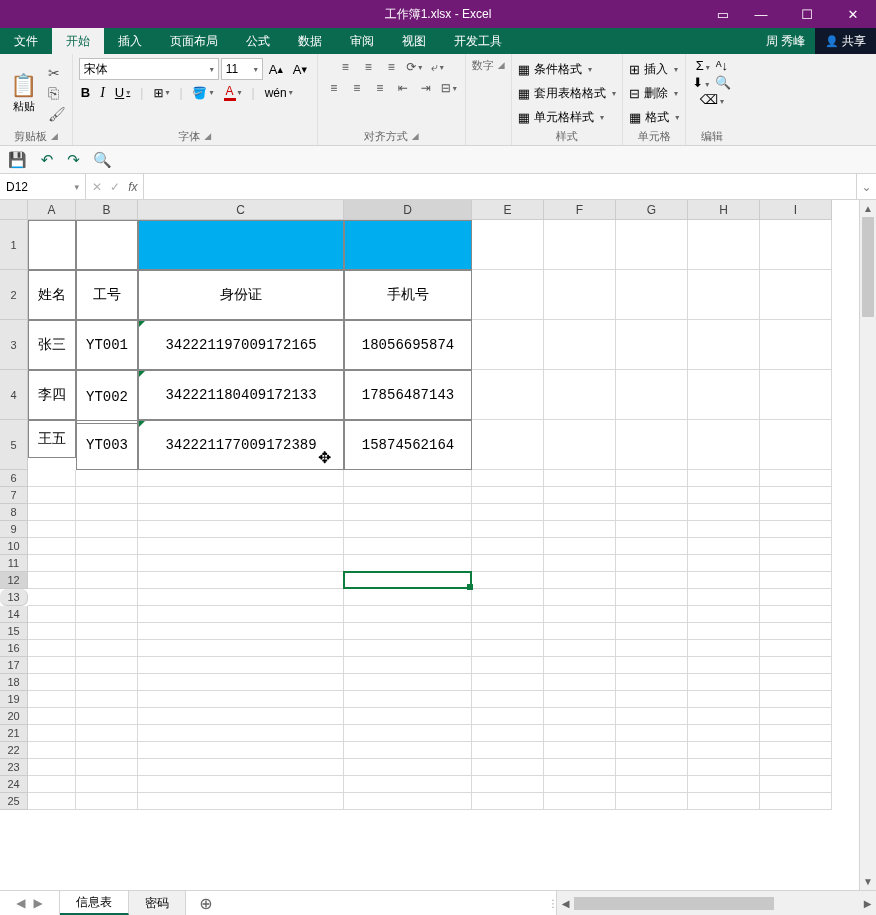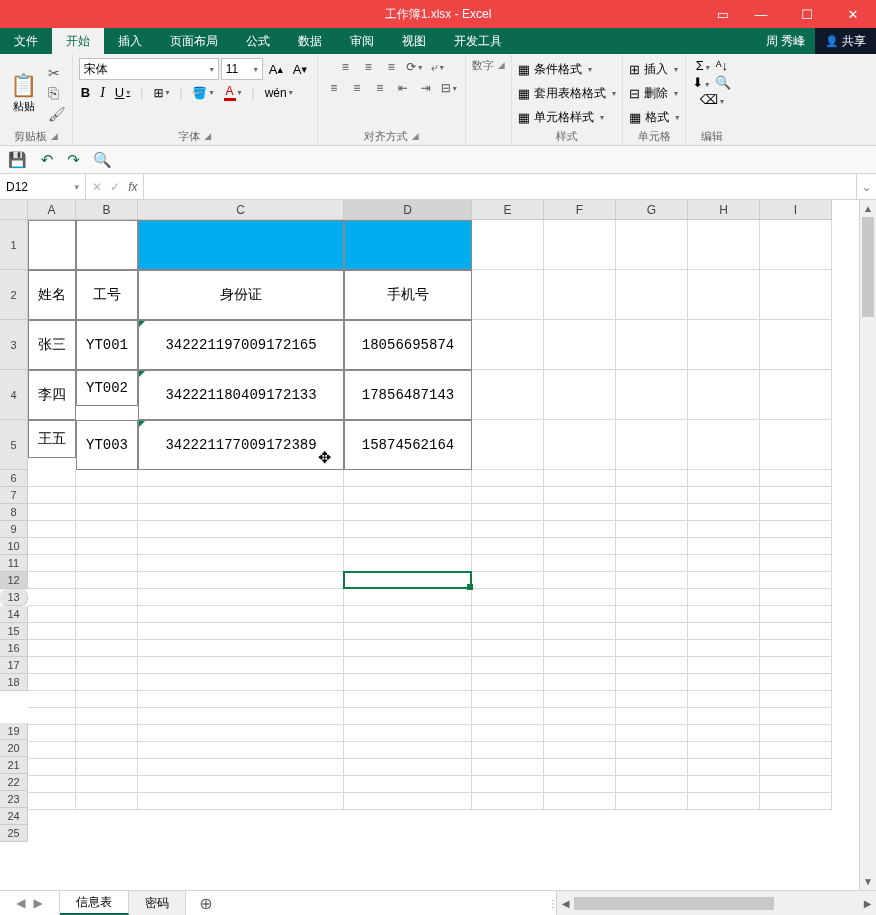--- a/index.html
+++ b/index.html
@@ -1,19 +1,19 @@
 <!DOCTYPE html>
 <html><head>
 <meta charset="utf-8">
 <style>
 * { box-sizing: border-box; margin: 0; padding: 0; font-family: "Microsoft YaHei", Arial, sans-serif; }
 body { width: 876px; height: 915px; background: #fff; overflow: hidden; font-size: 12px; }
 
 
-.titlebar { height: 28px; background: #ef4444; color: #fff; display: flex; align-items: center; position: relative; padding-left: 44px; }
+.titlebar { height: 28px; background: #701a75; color: #fff; display: flex; align-items: center; position: relative; padding-left: 44px; }
 .titlebar .title { position: absolute; left: 50%; transform: translateX(-50%); font-size: 12px; }
 .titlebar .winbtns { position: absolute; right: 0; display: flex; }
 .titlebar .winbtns div { width: 46px; height: 28px; display: flex; align-items: center; justify-content: center; font-size: 13px; }
 .titlebar .winbtns .ribbon-opt { width: 30px; }
 
 
 .ribtabs { height: 26px; background: #0a6a4f; color: #fff; display: flex; align-items: stretch; padding-left: 0; }
 .ribtabs .tab { padding: 0 14px; display: flex; align-items: center; font-size: 12px; cursor: pointer; }
 .ribtabs .tab.file { background: #0a6a4f; }
 .ribtabs .tab.active { background: #f1f1f1; color: #0a6a4f; }
@@ -343,21 +343,21 @@
       <div class="rowhdr" style="height: 17px;">9</div>
       <div class="rowhdr" style="height: 17px;">10</div>
       <div class="rowhdr" style="height: 17px;">11</div>
       <div class="rowhdr sel" style="height: 17px;">12</div>
       <div class="rowhdr" style="height: 17px; border-radius: 7px;">13</div>
       <div class="rowhdr" style="height: 17px;">14</div>
       <div class="rowhdr" style="height: 17px;">15</div>
       <div class="rowhdr" style="height: 17px;">16</div>
       <div class="rowhdr" style="height: 17px;">17</div>
       <div class="rowhdr" style="height: 17px;">18</div>
-      <div class="rowhdr" style="height: 17px; margin-top: 32px;">19</div>
+      <div class="rowhdr" style="height: 17px;">19</div>
       <div class="rowhdr" style="height: 17px;">20</div>
       <div class="rowhdr" style="height: 17px;">21</div>
       <div class="rowhdr" style="height: 17px;">22</div>
       <div class="rowhdr" style="height: 17px;">23</div>
       <div class="rowhdr" style="height: 17px;">24</div>
       <div class="rowhdr" style="height: 17px;">25</div>
     </div>
   <div class="cells" id="cells">
       <div class="cell " style="left: 0px; top: 250px; width: 48px; height: 17px;"></div>
       <div class="cell " style="left: 48px; top: 250px; width: 62px; height: 17px;"></div>
@@ -570,21 +570,21 @@
       <div class="cell blue bordered" style="left: 316px; top: 0px; width: 128px; height: 50px;"></div>
       <div class="cell bordered center" style="left: 0px; top: 50px; width: 48px; height: 50px;">姓名</div>
       <div class="cell bordered center" style="left: 48px; top: 50px; width: 62px; height: 50px;">工号</div>
       <div class="cell bordered center" style="left: 110px; top: 50px; width: 206px; height: 50px;">身份证</div>
       <div class="cell bordered center" style="left: 316px; top: 50px; width: 128px; height: 50px;">手机号</div>
       <div class="cell bordered center" style="left: 0px; top: 100px; width: 48px; height: 50px;">张三</div>
       <div class="cell bordered num" style="left: 48px; top: 100px; width: 62px; height: 50px;">YT001</div>
       <div class="cell bordered num triangle" style="left: 110px; top: 100px; width: 206px; height: 50px;">342221197009172165</div>
       <div class="cell bordered num" style="left: 316px; top: 100px; width: 128px; height: 50px;">18056695874</div>
       <div class="cell bordered center" style="left: 0px; top: 150px; width: 48px; height: 50px;">李四</div>
-      <div class="cell bordered num" style="left: 48px; top: 150px; width: 62px; height: 36px;">YT002</div>
+      <div class="cell bordered num" style="left: 48px; top: 150px; width: 62px; height: 54px;">YT002</div>
       <div class="cell bordered num triangle" style="left: 110px; top: 150px; width: 206px; height: 50px;">342221180409172133</div>
       <div class="cell bordered num" style="left: 316px; top: 150px; width: 128px; height: 50px;">17856487143</div>
       <div class="cell bordered center" style="left: 0px; top: 200px; width: 48px; height: 38px;">王五</div>
       <div class="cell bordered num" style="left: 48px; top: 200px; width: 62px; height: 50px;">YT003</div>
       <div class="cell bordered num triangle" style="left: 110px; top: 200px; width: 206px; height: 50px;">342221177009172389</div>
       <div class="cell bordered num" style="left: 316px; top: 200px; width: 128px; height: 50px;">15874562164</div>
       <div class="sel-cell" style="left: 315px; top: 351px; width: 129px; height: 18px;"></div>
       <div class="cursor-icn" style="left: 290px; top: 228px;">✥</div>
     </div>
   <div class="vscroll">

